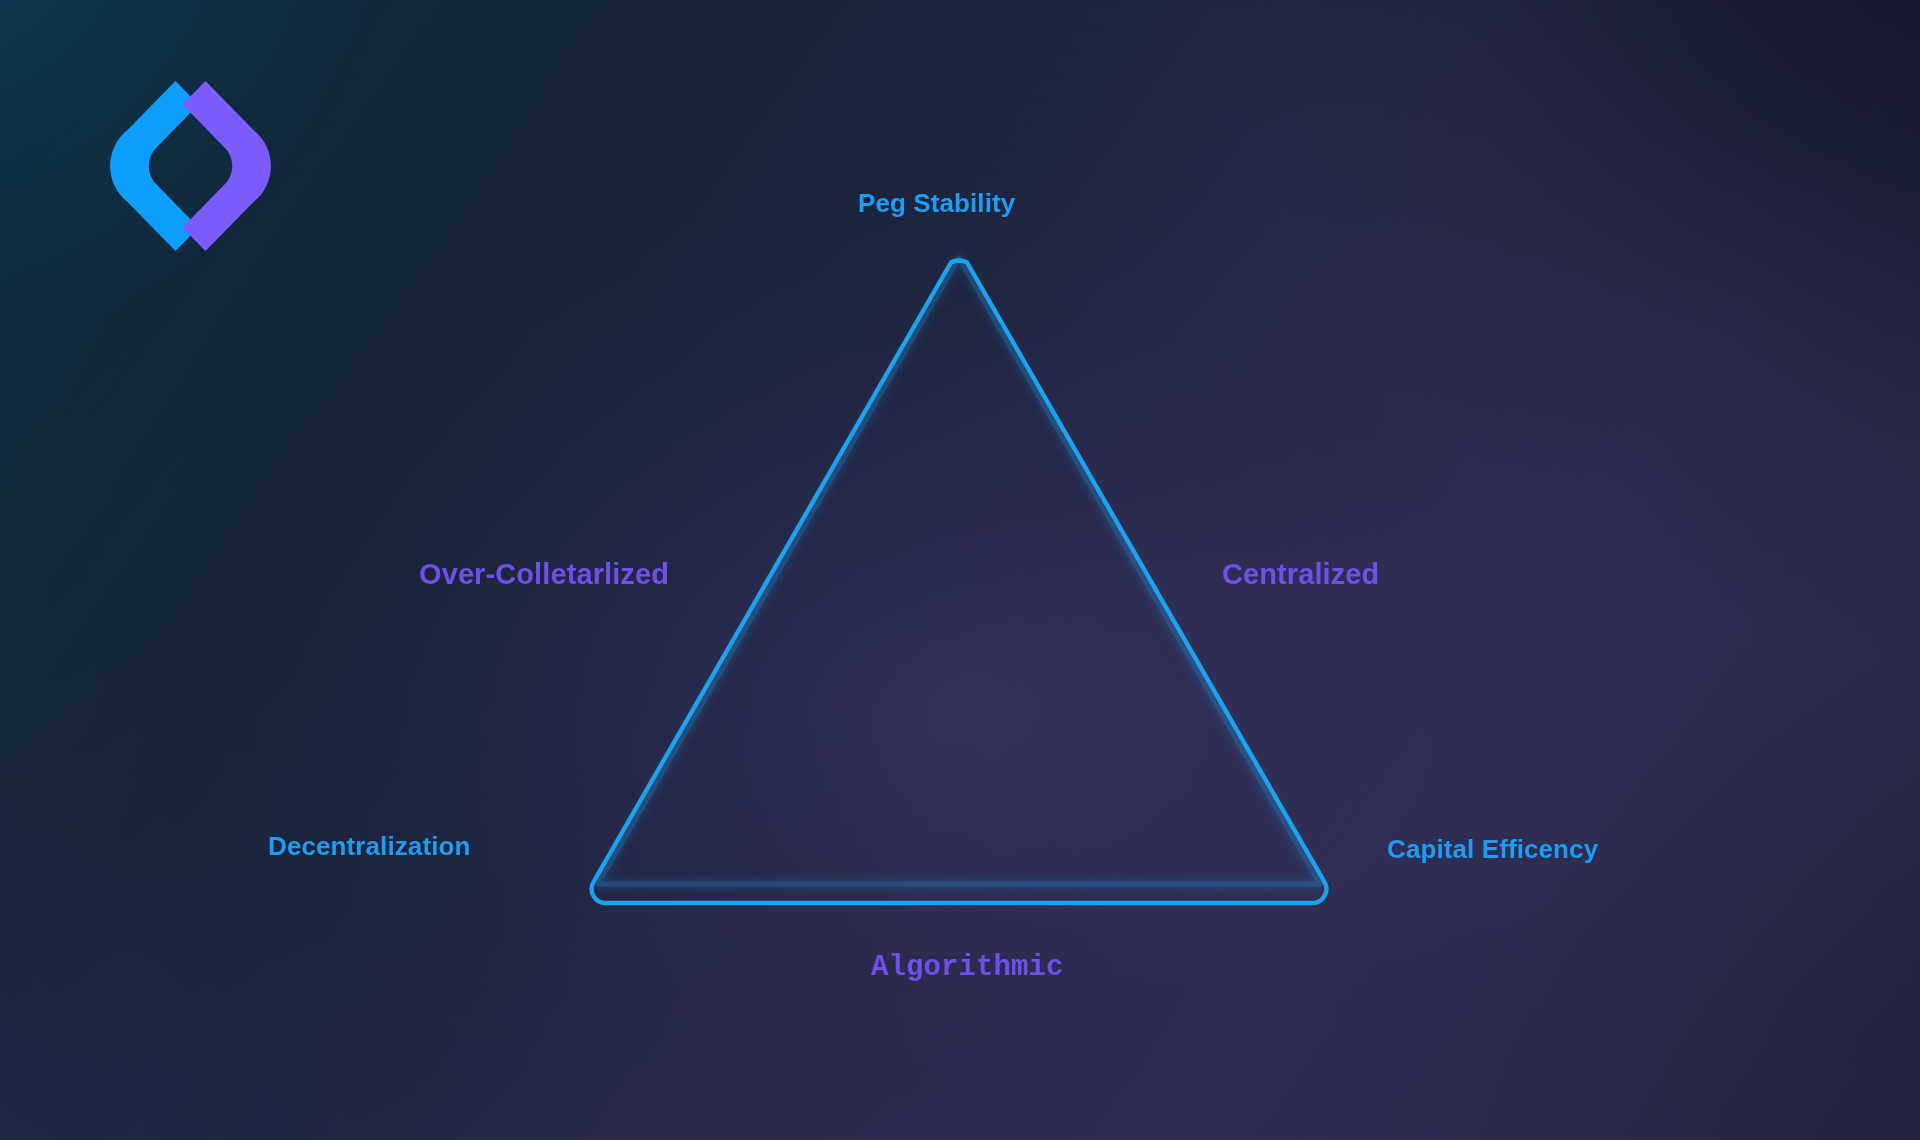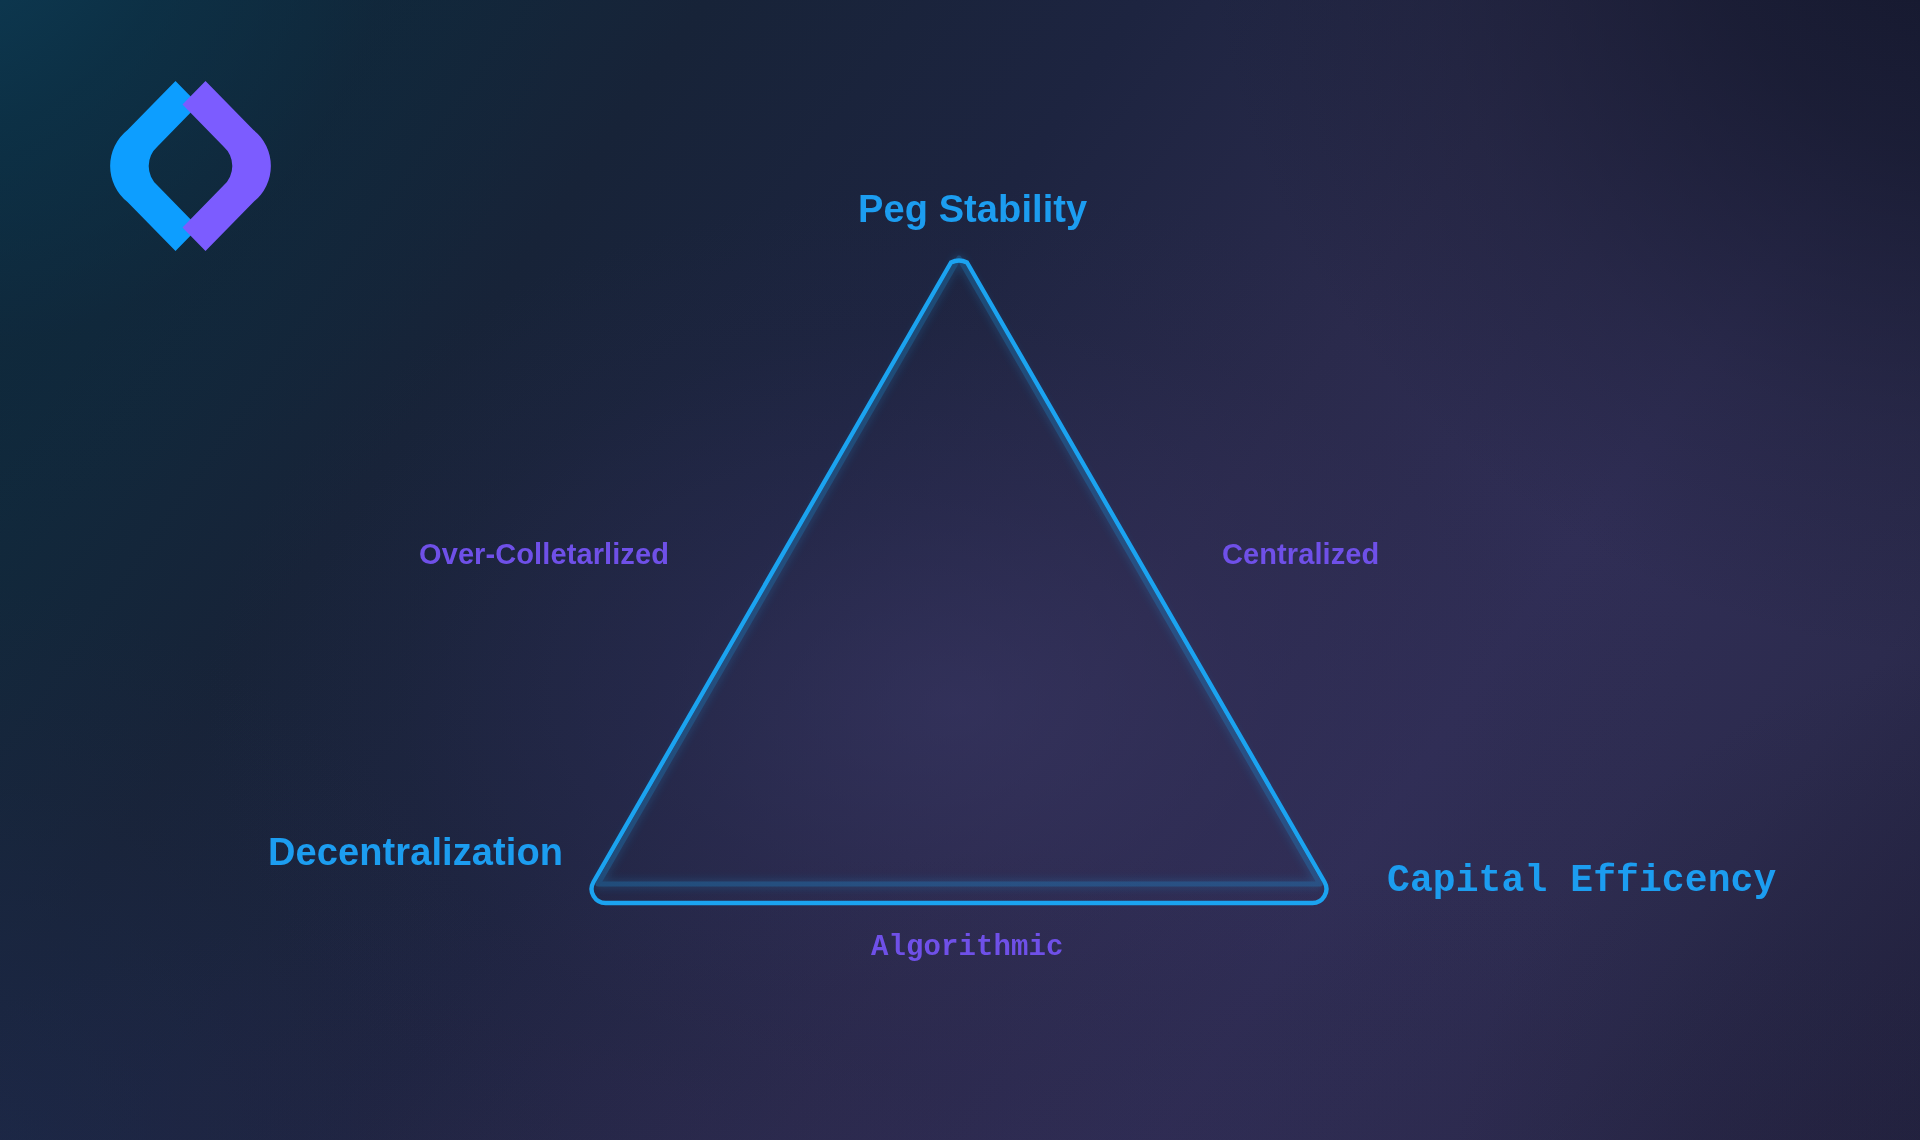--- a/index.html
+++ b/index.html
@@ -119,32 +119,33 @@
   
   .label {
     position: absolute;
     font-weight: bold;
     white-space: nowrap;
     letter-spacing: 0.1px;
     line-height: 1;
   }
   .label-vertex {
     color: #1c9df0;
-    font-size: 38px;
+    font-size: 26px;
   }
   .label-edge {
     color: #6f50e8;
     font-size: 29px;
+    margin-top: 20px;
   }
 
   #label-peg-stability    { left: 858px;  top: 190px; }
   #label-over-collat      { left: 419px;  top: 540px; }
   #label-centralized      { left: 1222px; top: 540px; }
   #label-decentralization { left: 268px;  top: 833px; }
-  #label-capital-eff      { left: 1387px; top: 862px; font-family: Liberation Mono, monospace; }
+  #label-capital-eff      { left: 1387px; top: 836px; }
   #label-algorithmic      { left: 871px;  top: 933px; font-family: Liberation Mono, monospace; }
 </style>
 </head>
 <body>
 
 <div id="stage">
 
   <div class="bg-layer bg-base"></div>
   <div class="bg-layer bg-tl"></div>
   <div class="bg-layer bg-tr"></div>

